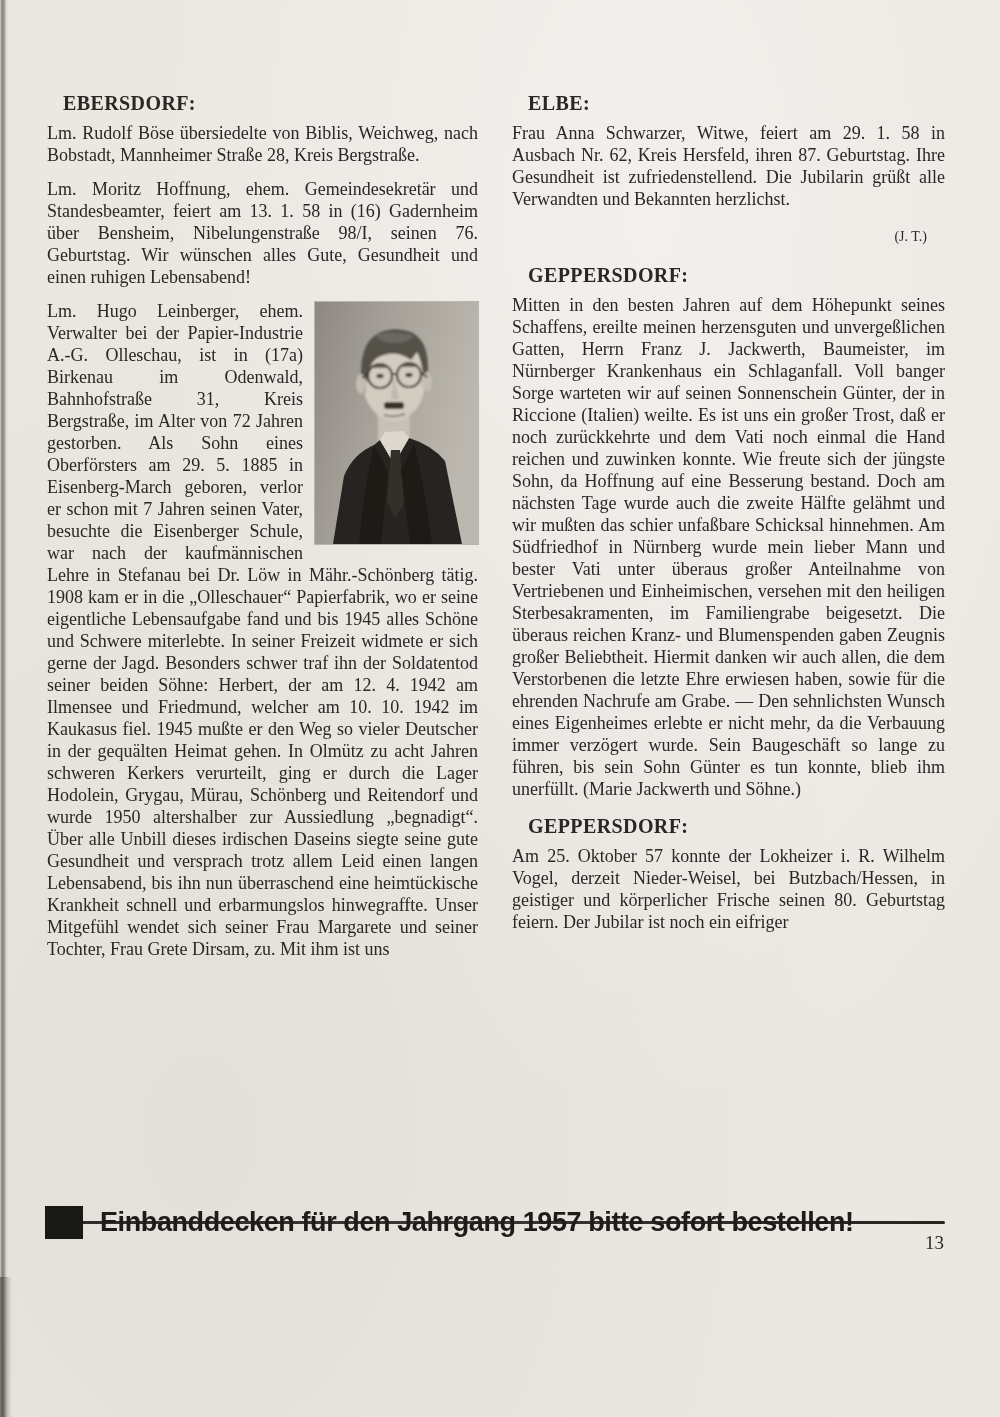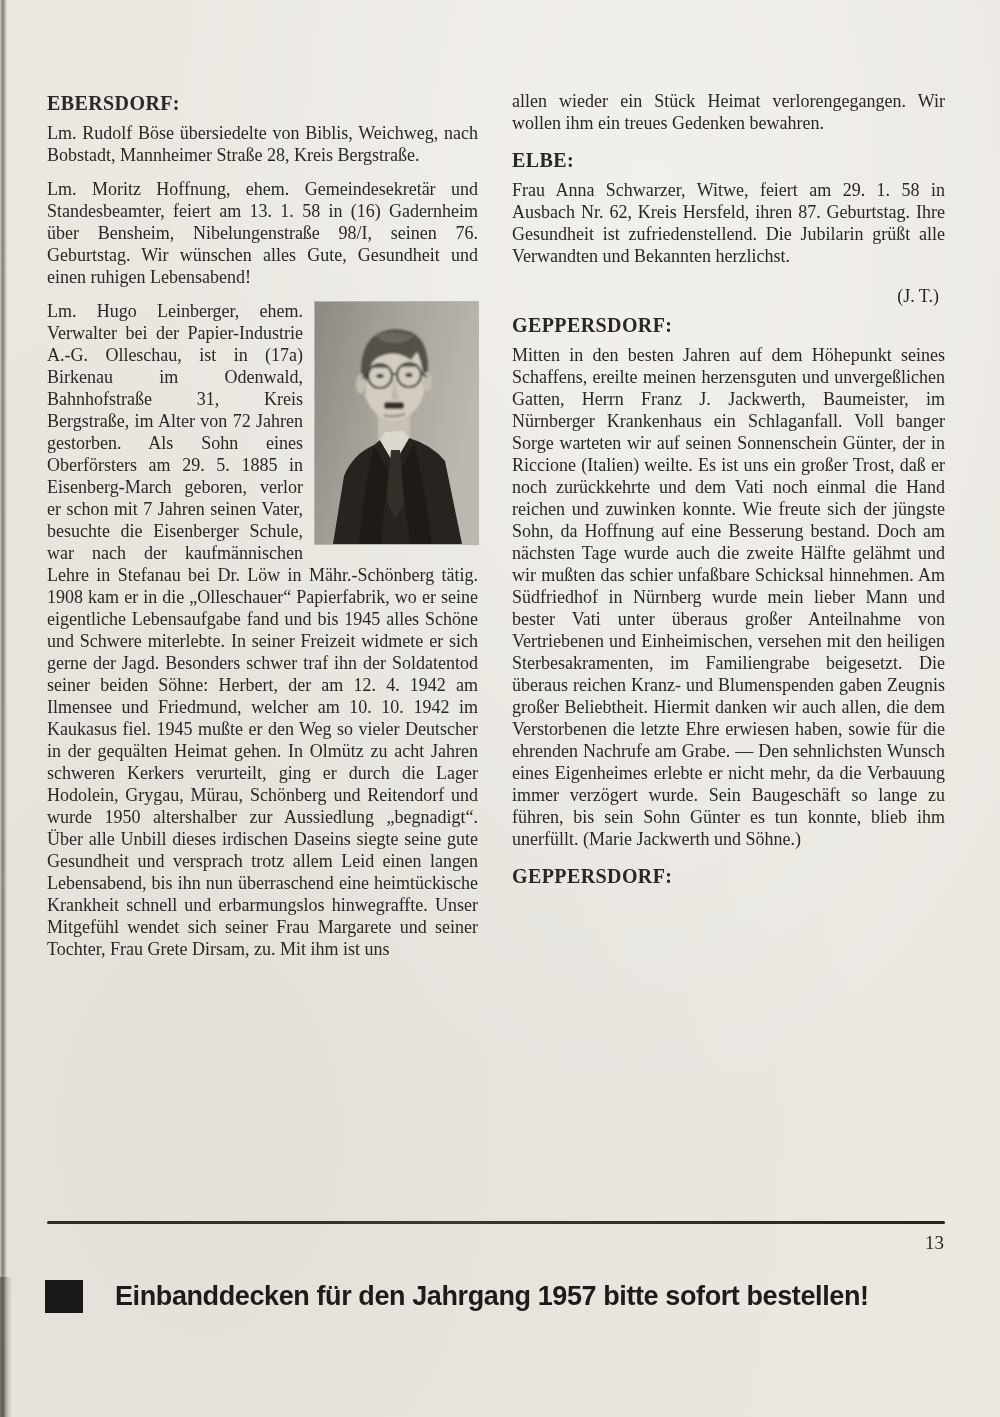--- a/index.html
+++ b/index.html
@@ -46,39 +46,39 @@
     gap: 34px;
     overflow: hidden;
   }
   .col { box-sizing: border-box; }
   .col-left  { width: 431px; }
   .col-right { width: 433px; }
   .section-heading {
     font-size: 20px;
     font-weight: bold;
     letter-spacing: 0.4px;
-    margin: 15px 0 7px 0;
+    margin: 15px 0 7px 16px;
   }
   .col .section-heading:first-child { margin-top: 2px; }
   p.body-text {
     font-size: 18px;
     line-height: 22px;
     text-align: justify;
     margin: 0 0 12px 0;
     hyphens: auto;
     -webkit-hyphens: auto;
   }
   p.body-text:last-child { margin-bottom: 0; }
   .person-name { font-weight: normal; }
   .signature-line {
-    font-size: 18px;
+    font-size: 14px;
     line-height: 22px;
     text-align: right;
     padding-right: 2px;
-    margin: 4px;
+    margin: 16px;
   }
   .portrait {
     float: right;
     width: 163px;
     height: 242px;
     margin: 2px 0 8px 12px;
     background: #a39f98;
     box-shadow: 0 0 0 1px rgba(90,86,80,0.35);
   }
   .portrait svg { display: block; }
@@ -87,25 +87,25 @@
     left: 47px;
     top: 1221px;
     width: 898px;
     height: 3px;
     background: linear-gradient(to right, #2e2c29 0%, #3a3835 45%, #262421 100%);
     border-radius: 2px;
   }
   .order-banner {
     position: absolute;
     left: 45px;
-    top: 1280px;
+    top: 1206px;
     width: 910px;
     display: flex;
     align-items: center;
-    gap: 32px;
+    gap: 17px;
   }
   .banner-square {
     width: 38px;
     height: 33px;
     background: #191917;
     flex: 0 0 auto;
   }
   .banner-text {
     font-family: "Liberation Sans", sans-serif;
     font-weight: 700;
@@ -179,30 +179,30 @@
             <path d="M76 148 L85 148 L89 202 L80 216 L72 200 Z" fill="#332f29"></path>
             <path d="M59 143 L73 170 L66 242 L44 242 Q49 184 59 143 Z" fill="#1e1b17"></path>
             <path d="M99 141 L86 168 L95 242 L117 242 Q109 180 99 141 Z" fill="#1e1b17"></path>
           </svg>
         </span><span>Lm. </span><span class="person-name">Hugo Leinberger,</span><span> ehem. Verwalter bei der Papier-Industrie A.-G. Olleschau, ist in (17a) Birkenau im Odenwald, Bahnhofstraße 31, Kreis Bergstraße, im Alter von 72 Jahren gestorben. Als Sohn eines Oberförsters am 29. 5. 1885 in Eisenberg-March geboren, verlor er schon mit 7 Jahren seinen Vater, besuchte die Eisenberger Schule, war nach der kaufmännischen Lehre in Stefanau bei Dr. Löw in Mähr.-Schönberg tätig. 1908 kam er in die „Olleschauer“ Papierfabrik, wo er seine eigentliche Lebensaufgabe fand und bis 1945 alles Schöne und Schwere miterlebte. In seiner Freizeit widmete er sich gerne der Jagd. Besonders schwer traf ihn der Soldatentod seiner beiden Söhne: Herbert, der am 12. 4. 1942 am Ilmensee und Friedmund, welcher am 10. 10. 1942 im Kaukasus fiel. 1945 mußte er den Weg so vieler Deutscher in der gequälten Heimat gehen. In Olmütz zu acht Jahren schweren Kerkers verurteilt, ging er durch die Lager Hodolein, Grygau, Mürau, Schönberg und Reitendorf und wurde 1950 altershalber zur Aussiedlung „begnadigt“. Über alle Unbill dieses irdischen Daseins siegte seine gute Gesundheit und versprach trotz allem Leid einen langen Lebensabend, bis ihn nun überraschend eine heimtückische Krankheit schnell und erbarmungslos hinwegraffte. Unser Mitgefühl wendet sich seiner Frau Margarete und seiner Tochter, Frau Grete Dirsam, zu. Mit ihm ist uns</span>
       </p>
     </div>
 
     <div class="col col-right">
 
-      <p class="body-text">allen wieder ein Stück Heimat verlorengegangen. Wir wollen ihm ein treues Gedenken bewahren.</p>
 
       <h3 class="section-heading">ELBE:</h3>
-      <p class="body-text" style="margin-bottom:18px"><span>Frau </span><span class="person-name">Anna Schwarzer,</span><span> Witwe, feiert am 29. 1. 58 in Ausbach Nr. 62, Kreis Hersfeld, ihren 87. Geburtstag. Ihre Gesundheit ist zufriedenstellend. Die Jubilarin grüßt alle Verwandten und Bekannten herzlichst.</span></p>
+      <p class="body-text" style="margin-bottom:8px"><span>Frau </span><span class="person-name">Anna Schwarzer,</span><span> Witwe, feiert am 29. 1. 58 in Ausbach Nr. 62, Kreis Hersfeld, ihren 87. Geburtstag. Ihre Gesundheit ist zufriedenstellend. Die Jubilarin grüßt alle Verwandten und Bekannten herzlichst.</span></p>
       <p class="signature-line">(J. T.)</p>
 
       <h3 class="section-heading" style="margin-top:7px">GEPPERSDORF:</h3>
       <p class="body-text"><span>Mitten in den besten Jahren auf dem Höhepunkt seines Schaffens, ereilte meinen herzensguten und unvergeßlichen Gatten, Herrn </span><span class="person-name">Franz J. Jackwerth,</span><span> Baumeister, im Nürnberger Krankenhaus ein Schlaganfall. Voll banger Sorge warteten wir auf seinen Sonnenschein Günter, der in Riccione (Italien) weilte. Es ist uns ein großer Trost, daß er noch zurückkehrte und dem Vati noch einmal die Hand reichen und zuwinken konnte. Wie freute sich der jüngste Sohn, da Hoffnung auf eine Besserung bestand. Doch am nächsten Tage wurde auch die zweite Hälfte gelähmt und wir mußten das schier unfaßbare Schicksal hinnehmen. Am Südfriedhof in Nürnberg wurde mein lieber Mann und bester Vati unter überaus großer Anteilnahme von Vertriebenen und Einheimischen, versehen mit den heiligen Sterbesakramenten, im Familiengrabe beigesetzt. Die überaus reichen Kranz- und Blumenspenden gaben Zeugnis großer Beliebtheit. Hiermit danken wir auch allen, die dem Verstorbenen die letzte Ehre erwiesen haben, sowie für die ehrenden Nachrufe am Grabe. — Den sehnlichsten Wunsch eines Eigenheimes erlebte er nicht mehr, da die Verbauung immer verzögert wurde. Sein Baugeschäft so lange zu führen, bis sein Sohn Günter es tun konnte, blieb ihm unerfüllt. (Marie Jackwerth und Söhne.)</span></p>
 
       <h3 class="section-heading">GEPPERSDORF:</h3>
+      <p class="body-text"><span>Am 25. Oktober 57 konnte der Lokheizer i. R. </span><span class="person-name">Wilhelm Vogel,</span><span> derzeit Nieder-Weisel, bei Butzbach/Hessen, in geistiger und körperlicher Frische seinen 80. Geburtstag feiern. Der Jubilar ist noch ein eifriger</span></p>
     </div>
   </div>
 
   <div class="divider-rule"></div>
 
   <div class="order-banner">
     <span class="banner-square"></span>
     <span class="banner-text">Einbanddecken für den Jahrgang 1957 bitte sofort bestellen!</span>
   </div>
 

